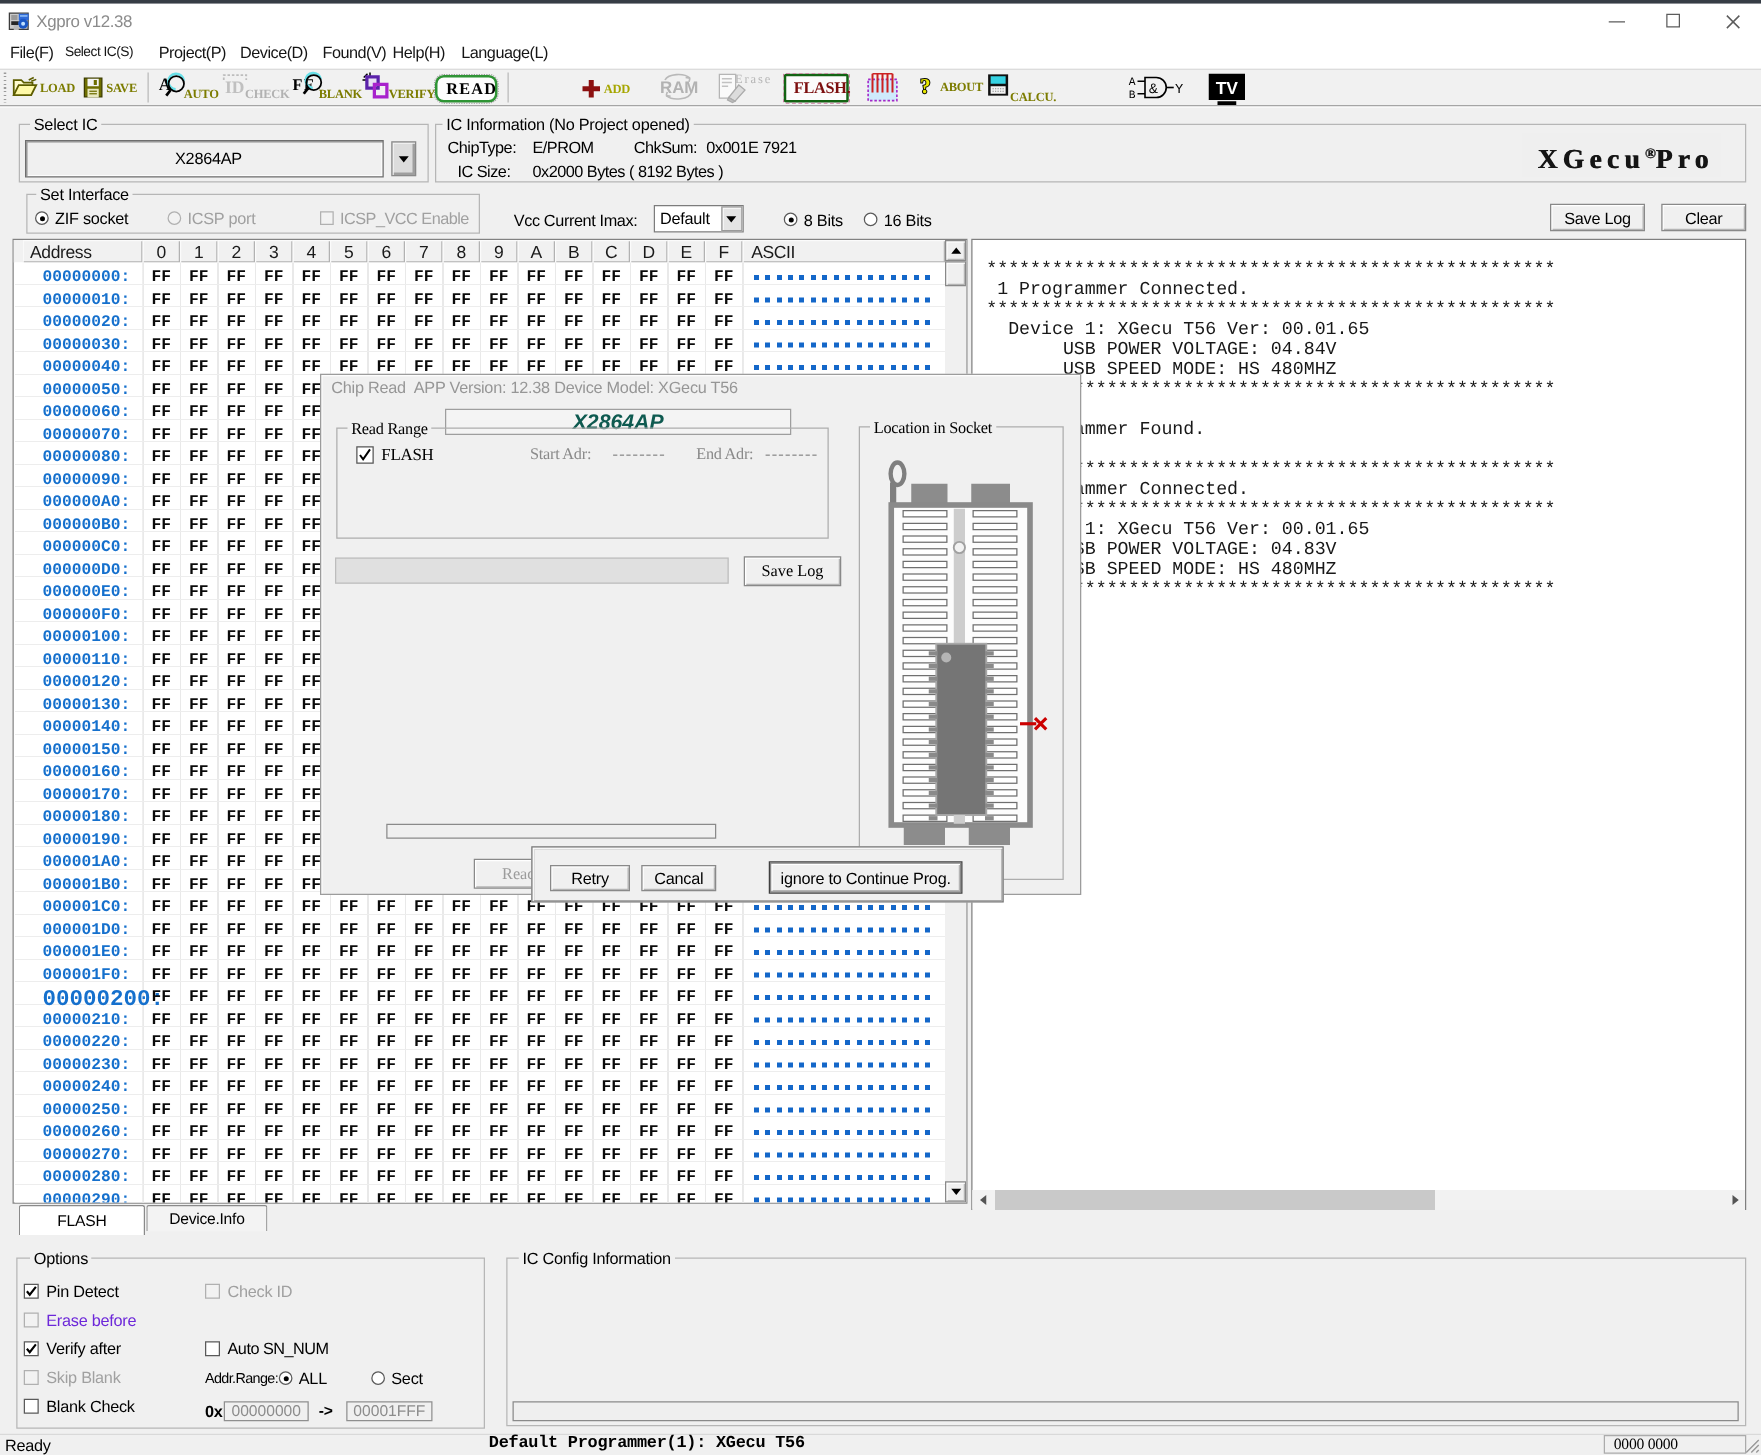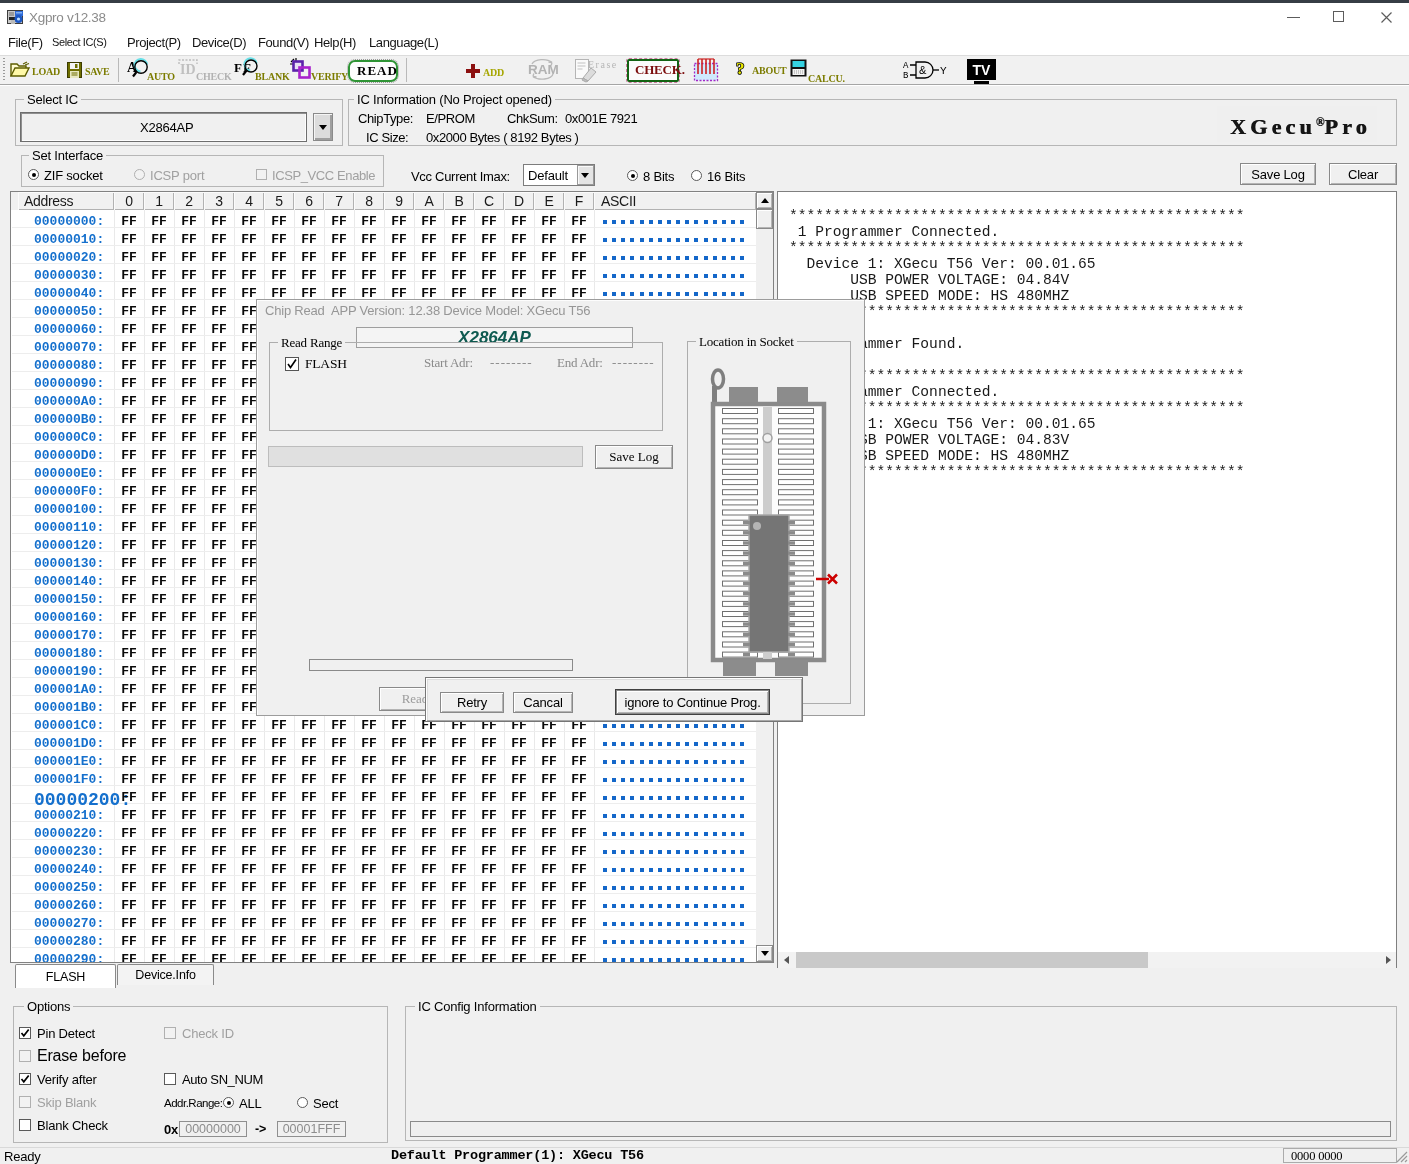--- a/index.html
+++ b/index.html
@@ -105,21 +105,21 @@
 <text x="3" y="16" font-family="Liberation Sans,sans-serif" font-weight="bold" font-size="13.5" fill="#b2b2b2">RAM</text>
 </svg>
 <svg class="ab" style="left:575px;top:59px" width="26" height="24" viewBox="0 0 26 24">
 <rect x="0.5" y="0.5" width="13" height="19" fill="#fafafa" stroke="#b5b5b5"></rect>
 <path d="M2.5 4 h8 M2.5 7 h8 M2.5 10 h5" stroke="#c2c2c2" stroke-width="1.2"></path>
 <path d="M8 19 L16 9 L21 13 L13 22 Z" fill="#dcdcdc" stroke="#ababab"></path>
 <path d="M8 19 L13 22 L11 23 L7 21 Z" fill="#bdbdbd" stroke="#ababab"></path>
 </svg>
 <div class="lbl" style="left:588px;top:64px;transform:translateY(-50%);font-size:10px;color:#b5b5b5;font-family:'Liberation Serif',serif;letter-spacing:1.5px">Erase</div>
 <div class="ab" style="left:627px;top:59px;width:52px;height:23px;background:#fbfbfb;border:2px solid #136313;outline:1px dashed #cc7aa0;border-radius:2px"></div>
-<div class="lbl serif" style="left:635px;top:70px;transform:translateY(-50%);font-size:13px;color:#7c0e0e;font-weight:bold">CHECK.</div>
+<div class="lbl serif" style="left:635px;top:70px;transform:translateY(-50%);font-size:13px;color:#7c0e0e;font-weight:bold">FLASH.</div>
 <svg class="ab" style="left:692px;top:58px" width="28" height="25" viewBox="0 0 28 25">
 <rect x="2.5" y="5.5" width="23" height="17" fill="#cfeafd" stroke="#a428c8" stroke-dasharray="2 1.5" stroke-width="1.3"></rect>
 <path d="M6 1 V16 M10 1 V16 M14 1 V16 M18 1 V16 M22 1 V16" stroke="#cc2222" stroke-width="1.6"></path>
 <path d="M6 1 H22" stroke="#cc2222" stroke-width="1.2"></path>
 </svg>
 <svg class="ab" style="left:735px;top:60px" width="15" height="17" viewBox="0 0 15 17">
 <text x="1" y="14" font-family="Liberation Serif,serif" font-weight="bold" font-size="17" fill="#e8e800" stroke="#000" stroke-width="1.6" paint-order="stroke" style="paint-order:stroke">?</text>
 </svg>
 <div class="tbt" style="left:752px;top:70px;transform:translateY(-50%);">ABOUT</div>
 <svg class="ab" style="left:790px;top:59px" width="17" height="18" viewBox="0 0 17 18">
@@ -1089,21 +1089,21 @@
     <span class="gl" style="left:10px">Options</span>
   </div>
 <svg class="ab" style="left:19px;top:1027px" width="12" height="12" viewBox="0 0 12 12">
     <rect x="0.5" y="0.5" width="11" height="11" fill="#fff" stroke="#5a5a5a"></rect>
     <path d="M2.5 6 L4.8 8.8 L9.7 2.5" fill="none" stroke="#000" stroke-width="1.7"></path>
   </svg>
 <div class="lbl" style="left:37px;top:1033px;transform:translateY(-50%);font-size:13px;letter-spacing:-0.2px;color:#000">Pin Detect</div>
 <svg class="ab" style="left:19px;top:1050px" width="12" height="12" viewBox="0 0 12 12">
     <rect x="0.5" y="0.5" width="11" height="11" fill="#f2f2f2" stroke="#b0b0b0"></rect>
   </svg>
-<div class="lbl" style="left:37px;top:1056px;transform:translateY(-50%);font-size:16px;letter-spacing:-0.2px;color:#000000">Erase before</div>
+<div class="lbl" style="left:37px;top:1056px;transform:translateY(-50%);font-size:13px;letter-spacing:-0.2px;color:#6d28d9">Erase before</div>
 <svg class="ab" style="left:19px;top:1073px" width="12" height="12" viewBox="0 0 12 12">
     <rect x="0.5" y="0.5" width="11" height="11" fill="#fff" stroke="#5a5a5a"></rect>
     <path d="M2.5 6 L4.8 8.8 L9.7 2.5" fill="none" stroke="#000" stroke-width="1.7"></path>
   </svg>
 <div class="lbl" style="left:37px;top:1079px;transform:translateY(-50%);font-size:13px;letter-spacing:-0.2px;color:#000">Verify after</div>
 <svg class="ab" style="left:19px;top:1096px" width="12" height="12" viewBox="0 0 12 12">
     <rect x="0.5" y="0.5" width="11" height="11" fill="#f2f2f2" stroke="#b0b0b0"></rect>
   </svg>
 <div class="lbl" style="left:37px;top:1102px;transform:translateY(-50%);font-size:13px;letter-spacing:-0.2px;color:#a0a0a0">Skip Blank</div>
 <svg class="ab" style="left:19px;top:1119px" width="12" height="12" viewBox="0 0 12 12">

